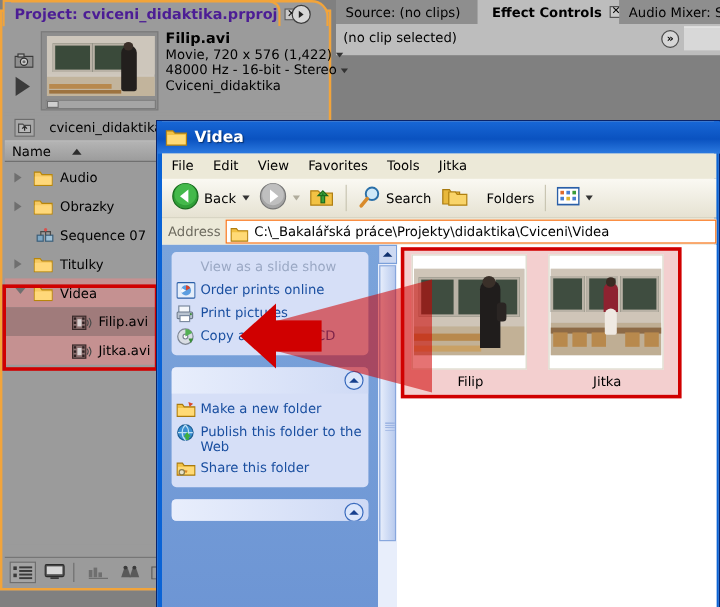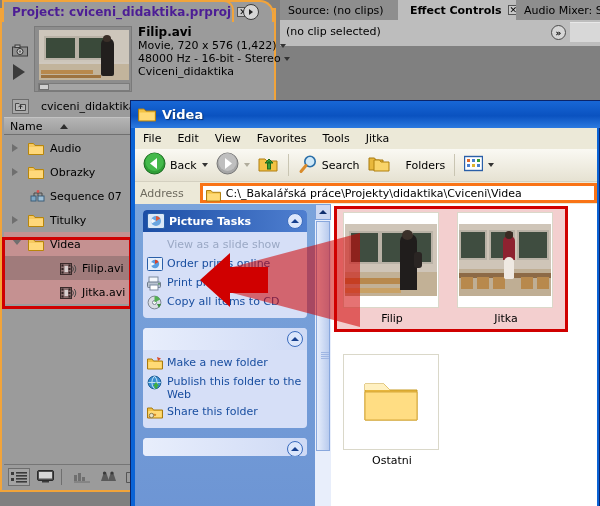--- a/index.html
+++ b/index.html
@@ -125,21 +125,21 @@
      background:linear-gradient(#faf9f3,#e6e2d2); display:flex; align-items:center;
      border-bottom:1px solid #d4d0c0; }
   .tb-item { display:flex; align-items:center; height:33px; padding:0 4px; font-size:11px; color:#000; }
   .tb-sep { width:1px; height:22px; background:#c9c5b2; margin:0 5px; }
   .tb-caret { width:0;height:0;border-top:4px solid #333;border-left:3.5px solid transparent;border-right:3.5px solid transparent; margin-left:5px; }
   .tb-caret.dim { border-top-color:#b0ac9c; }
 
   .exp-addr { position:absolute; left:4px; top:81px; width:462px; height:22px;
      background:#ece9d8; display:flex; align-items:center; }
   .exp-addr .albl { font-size:11px; color:#6d6a5e; margin-left:5px; }
-  .addr-box { margin-left:16px; width:434px; height:20px; background:#fff; border:3px solid #f97316;
+  .addr-box { margin-left:4px; width:434px; height:20px; background:#fff; border:1px solid #f97316;
      display:flex; align-items:center; }
   .addr-box .aico { width:15px; height:13px; margin-left:3px; }
   .addr-box .atxt { font-size:11px; margin-left:5px; color:#000; white-space:nowrap; }
 
   
   .exp-body { position:absolute; left:4px; top:103px; width:462px; height:313px; background:#fff; }
   .task-pane { position:absolute; left:0; top:0; width:180px; height:313px;
      background:linear-gradient(180deg,#7ba4db,#6d95d4); padding:6px 8px 0 8px; }
   .tp-block { background:#d6dff7; border-radius:4px; margin-bottom:10px; overflow:hidden; }
   .tp-head { height:22px; display:flex; align-items:center; padding:0 4px; position:relative; }
@@ -528,34 +528,20 @@
         </span>
         <span class="atxt">C:\_Bakalářská práce\Projekty\didaktika\Cviceni\Videa</span>
       </div>
     </div>
 
     <div class="exp-body">
 
       <div class="task-pane">
 
         <div class="tp-block">
-          <div class="tp-head pic">
-            <span class="tph-ico">
-              <svg width="18" height="16" viewBox="0 0 18 16">
-                <rect x="0.5" y="0.5" width="17" height="15" rx="1.5" fill="#dce9f7" stroke="#2a5fa8"></rect>
-                <circle cx="9" cy="8" r="5" fill="#6aa6e0"></circle>
-                <path d="M9 3 a5 5 0 0 1 4.3 2.5 L9 8 Z" fill="#e05a3a"></path>
-                <path d="M9 8 L4.7 10.5 A5 5 0 0 1 4.7 5.5 Z" fill="#f2f6fb"></path>
-              </svg>
-            </span>
-            <span class="tph-txt">Picture Tasks</span>
-            <span class="tp-chev">
-                <i></i>
-              </span>
-          </div>
           <div class="tp-list">
             <div class="tp-li disabled">
               <span class="lico"></span>
               <span>View as a slide show</span>
             </div>
             <div class="tp-li">
               <span class="lico">
                 <svg width="16" height="15" viewBox="0 0 16 15">
                   <rect x="0.5" y="0.5" width="15" height="13" rx="1" fill="#e5eefa" stroke="#2a5fa8"></rect>
                   <circle cx="8" cy="7" r="4.2" fill="#5b9ee0"></circle>
@@ -687,32 +673,20 @@
               <div class="desk" style="left:62px;bottom:7px;width:12px;height:12px;background:#b8894d;"></div>
               <div class="desk" style="left:78px;bottom:7px;width:12px;height:12px;background:#b8894d;"></div>
               <div class="person" style="left:44px;top:12px;width:12px;height:24px;background:#8e2230;border-radius:5px 5px 0 0;"></div>
               <div class="person" style="left:46px;top:7px;width:8px;height:8px;background:#3a2a22;border-radius:50%;"></div>
               <div class="person" style="left:45px;top:33px;width:10px;height:22px;background:#efe9e2;"></div>
             </div>
           </div>
           <div class="flabel">Jitka</div>
         </div>
 
-        <div class="fitem" style="left:12px;top:150px;">
-          <div class="fthumb">
-            <span>
-              <svg width="58" height="50" viewBox="0 0 58 50">
-                <path d="M3 45 V9 H22 L28 15 H55 V45 Z" fill="#e8b63c" stroke="#c79a23"></path>
-                <path d="M3 17 H55 V45 H3 Z" fill="#ffdd83" stroke="#d8a93a"></path>
-                <path d="M3 9 H22 L28 15 H3 Z" fill="#fff0c0"></path>
-              </svg>
-            </span>
-          </div>
-          <div class="flabel">Ostatni</div>
-        </div>
 
         <div class="red-rect-files ov-red"></div>
       </div>
 
     </div>
   </div>
 
   <svg class="arrow-wrap" viewBox="0 0 260 110" width="260" height="110">
     <polygon points="260,8 260,102 110,62 110,48" fill="#d00000" opacity="0.55"></polygon>
     <polygon points="130,28 130,82 100,55" fill="#d00000"></polygon>

